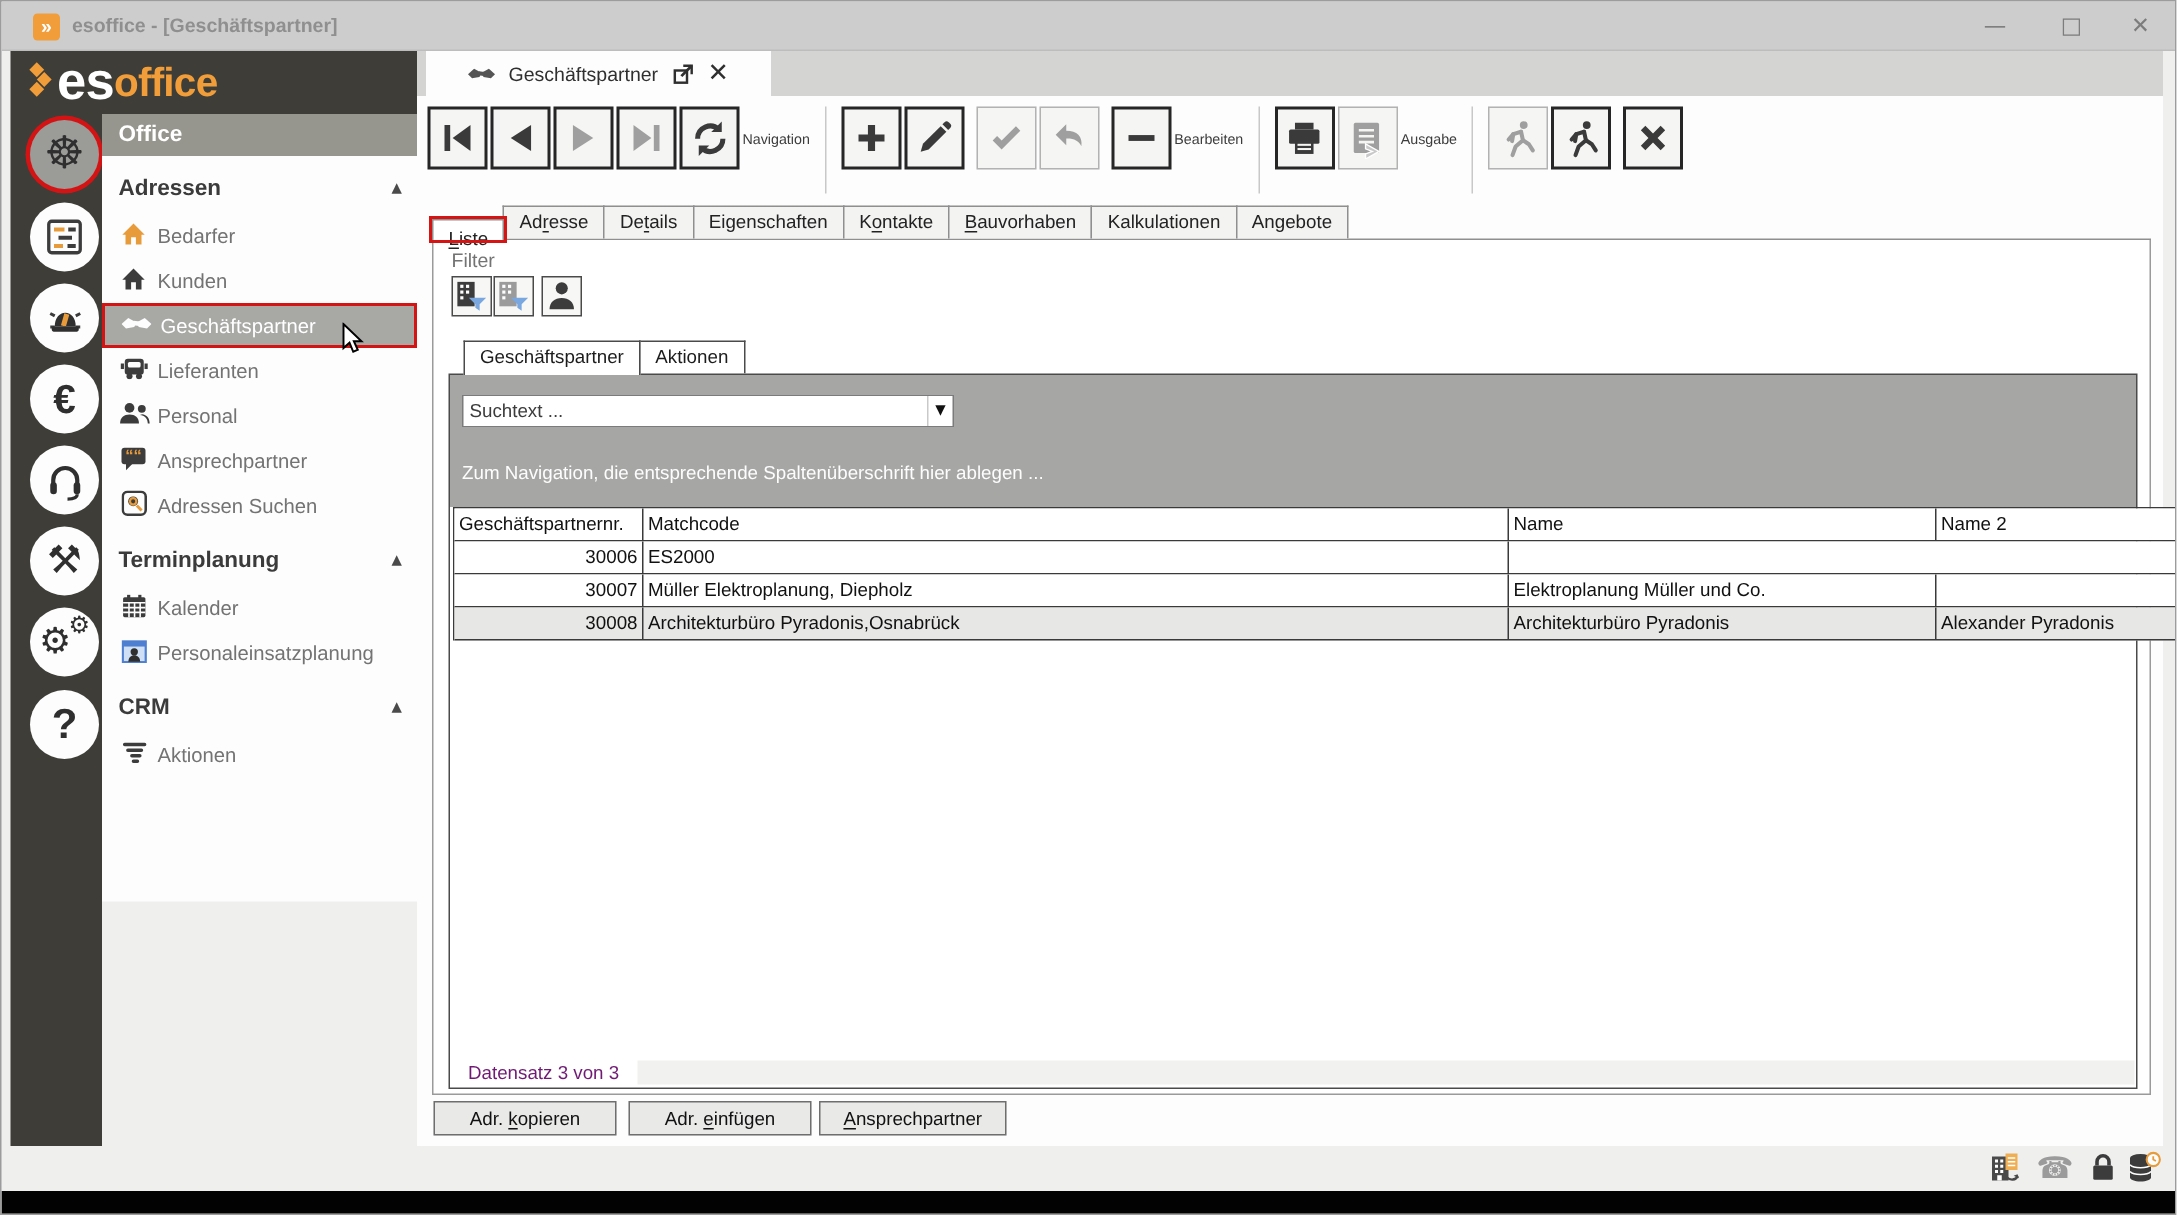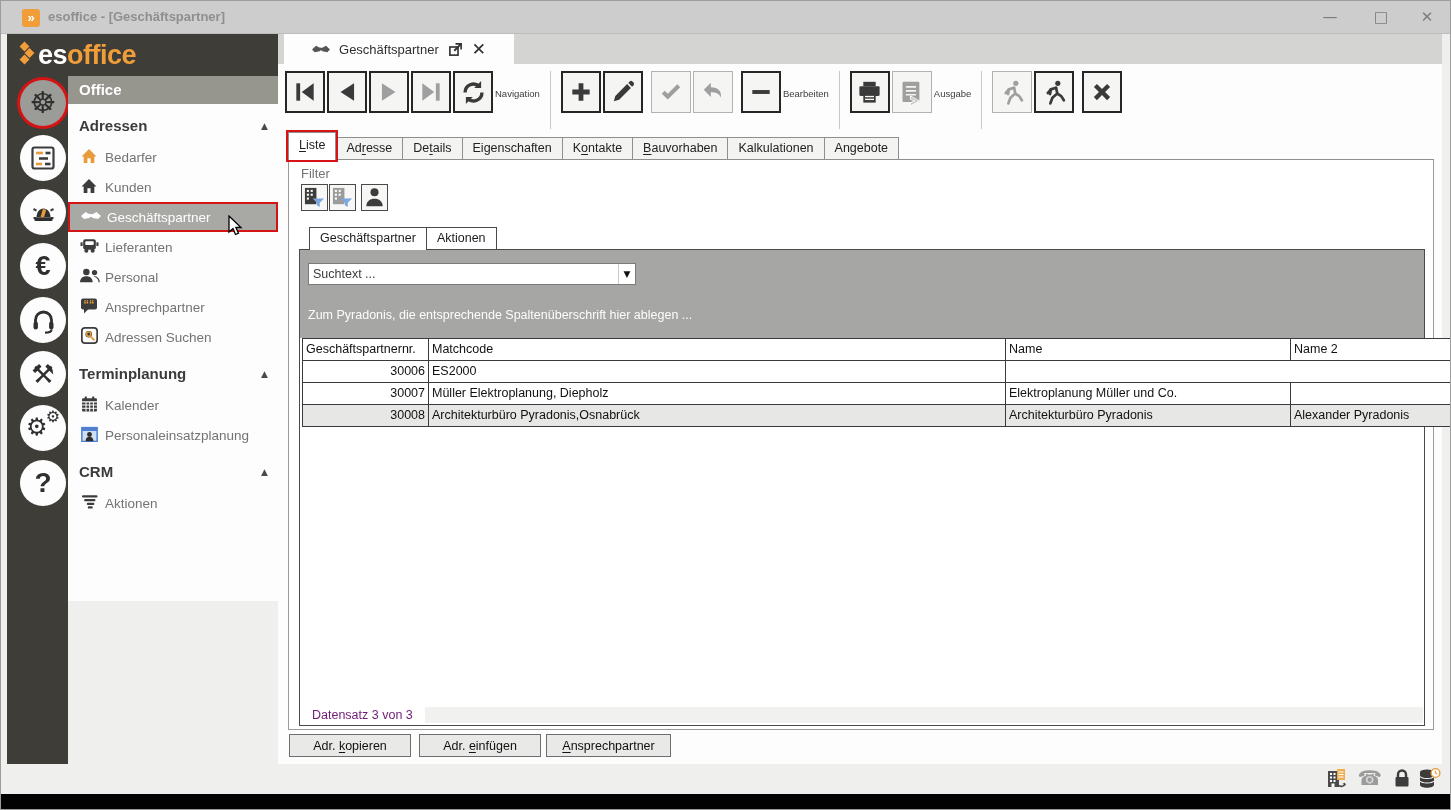--- a/index.html
+++ b/index.html
@@ -10,21 +10,21 @@
 
   
   .titlebar { position:absolute; left:0; top:0; width:100%; height:33px; background:#cdcdcd; border-bottom:1px solid #bdbdbd; }
   .app-icon { position:absolute; left:21px; top:8px; width:18px; height:18px; background:#f09d3a; border-radius:3px; color:#fff; font-weight:bold; font-size:13px; text-align:center; line-height:17px; }
   .title-text { position:absolute; left:47px; top:0; line-height:32px; font-size:13px; font-weight:600; color:#8f8f8f; }
   .win-ctl { position:absolute; top:0; width:34px; height:32px; text-align:center; line-height:32px; color:#7c7c7c; font-size:15px; cursor:default; }
 
   
   .logo-bar { position:absolute; left:6px; top:33px; width:271px; height:42px; background:#3e3d37; display:flex; align-items:center; padding-left:12px; }
   .logo-mark { margin-right:3px; display:inline-block; }
-  .logo-es { color:#fff; font-size:27px; font-weight:bold; letter-spacing:-0.5px; }
+  .logo-es { color:#fff; font-size:35px; font-weight:bold; letter-spacing:-0.5px; }
   .logo-office { color:#f09d3a; font-size:27px; font-weight:bold; letter-spacing:-0.5px; }
   .icon-strip { position:absolute; left:6px; top:75px; width:61px; height:688px; background:#3e3d37; }
   .circ { position:absolute; left:13px; width:46px; height:46px; background:#fdfdfd; border-radius:50%; display:flex; align-items:center; justify-content:center; color:#2f2f2f; }
   .circ.sel { background:#9b9b98; box-shadow:0 0 0 3px #d41414; }
 
   
   .menu-panel { position:absolute; left:67px; top:75px; width:210px; height:525px; background:#fdfdfd; }
   .module-header { height:28px; background:#97968e; color:#fff; font-size:15px; font-weight:bold; line-height:28px; padding-left:11px; }
   .msec-header { position:relative; height:32px; margin-top:6px; line-height:32px; padding-left:11px; font-size:15px; font-weight:bold; color:#3b3b3b; }
   .msec-arrow { position:absolute; right:10px; top:0; font-size:9px; color:#4a4a4a; }
@@ -47,21 +47,21 @@
   .tbtn.dim { border:1px solid #b2b2b2; }
   .tbtn.gray { color:#9f9f9f; }
   .tbtn svg { display:block; }
   .tlabel { margin-top:3px; font-size:9.5px; color:#3c3c3c; }
   .tsep { width:1px; height:58px; background:#c8c8c8; margin:0 10px; align-self:flex-start; }
   .gap6 { width:6px; }
 
   
   .tabstrip { position:absolute; left:10px; top:101px; width:1146px; height:25px; display:flex; align-items:flex-end; border-bottom:1px solid #8f8f8f; }
   .tab { height:22px; background:#f3f3f2; border:1px solid #8f8f8f; border-bottom:none; font-size:12.5px; color:#222; padding:0 10px; line-height:21px; margin-right:-1px; cursor:default; white-space:nowrap; }
-  .tab.active { height:28px; line-height:24px; background:#fff; margin-bottom:-1px; z-index:3; position:relative; outline:2px solid #d61414; }
+  .tab.active { height:14px; line-height:24px; background:#fff; margin-bottom:-1px; z-index:3; position:relative; outline:2px solid #d61414; }
 
   
   .page { position:absolute; left:10px; top:126px; width:1146px; height:570px; background:#fff; border:1px solid #9a9a9a; border-top:none; }
   .filter-label { position:absolute; left:12px; top:6px; font-size:13px; color:#737373; }
   .fbtn { position:absolute; top:24px; width:27px; height:27px; background:#f7f7f6; border:1px solid #4a4a4a; display:flex; align-items:center; justify-content:center; padding:0; }
 
   .ltabs { position:absolute; left:20px; top:67px; display:flex; align-items:flex-end; }
   .ltab { border:1px solid #4a4a4a; border-bottom:none; background:#fff; font-size:12.5px; color:#1c1c1c; padding:3px 10px 4px; margin-right:-1px; cursor:default; }
   .ltab.active { position:relative; z-index:2; margin-bottom:-1px; padding-bottom:5px; }
 
@@ -470,21 +470,21 @@
           <div class="ltab active">Geschäftspartner</div>
           <div class="ltab">Aktionen</div>
         </div>
 
       <div class="listbox">
         <div class="grayband">
           <div class="combo">
             <span class="val">Suchtext ...</span>
             <span class="arrow g">▼</span>
           </div>
-          <div class="ghint">Zum Pyradonis, die entsprechende Spaltenüberschrift hier ablegen ...</div>
+          <div class="ghint">Zum Navigation, die entsprechende Spaltenüberschrift hier ablegen ...</div>
         </div>
         <div class="grid" id="grid">
             <div class="grow head">
               <div class="gcell" style="width: 126px;">Geschäftspartnernr.</div>
               <div class="gcell" style="width: 577px;">Matchcode</div>
               <div class="gcell" style="width: 285px;">Name</div>
               <div class="gcell" style="width: 133px;">Name 2</div>
             </div>
             <div class="grow">
               <div class="gcell num" style="width: 126px;">30006</div>

